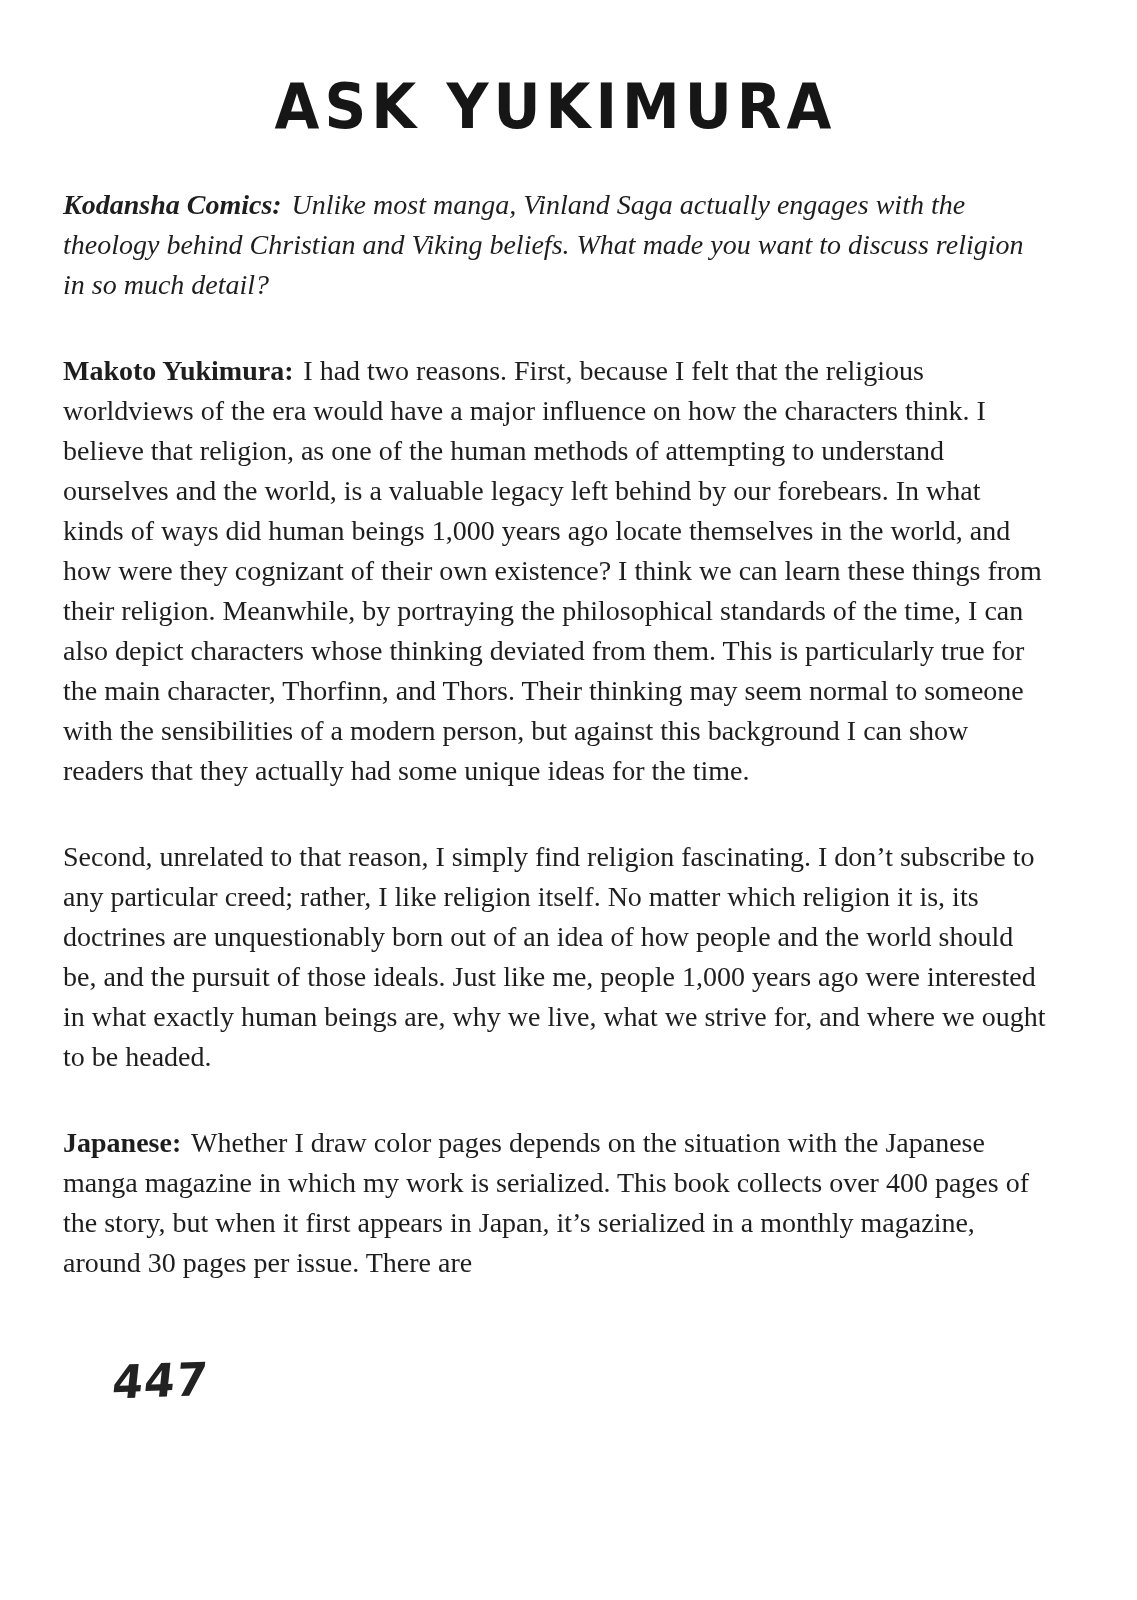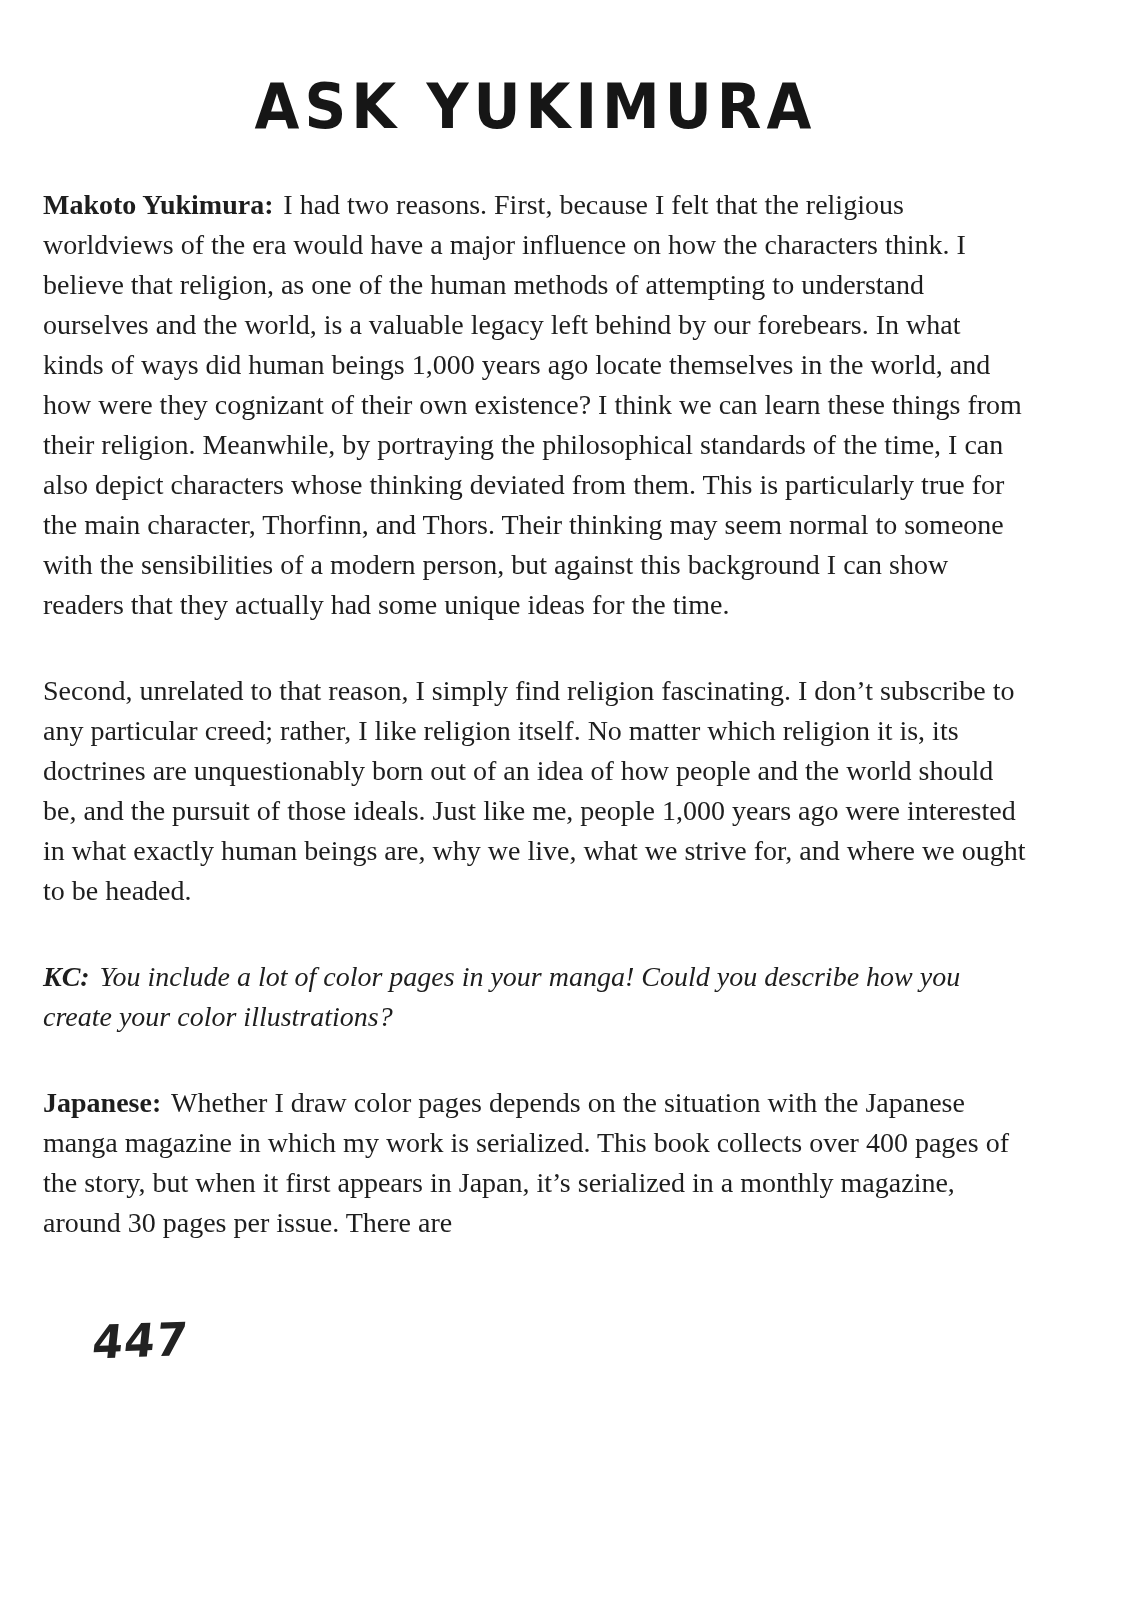--- a/index.html
+++ b/index.html
@@ -11,21 +11,21 @@
     position: relative;
     width: 1137px;
     height: 1600px;
     background: #ffffff;
     overflow: hidden;
     font-family: "Liberation Serif", serif;
     color: #1e1e1e;
   }
   .content {
     width: 985px;
-    margin-left: 43px;
+    margin-left: 63px;
   }
   .title {
     margin: 76px 0 48px 0;
     text-align: center;
     font-family: "DejaVu Sans", sans-serif;
     font-weight: 900;
     font-size: 58px;
     line-height: 1.05;
     letter-spacing: 5px;
     color: #161616;
@@ -56,32 +56,32 @@
   }
 </style>
 </head>
 <body>
 
 <div class="page">
   <div class="content">
 
     <h1 class="title">ASK YUKIMURA</h1>
 
+    <p class="para question">
+      <span class="speaker">Kodansha Comics:</span><span>Unlike most manga, Vinland Saga actually engages with the theology behind Christian and Viking beliefs. What made you want to discuss religion in so much detail?</span>
+    </p>
 
     <p class="para answer">
       <span class="speaker">Makoto Yukimura:</span><span>I had two reasons. First, because I felt that the religious worldviews of the era would have a major influence on how the characters think. I believe that religion, as one of the human methods of attempting to understand ourselves and the world, is a valuable legacy left behind by our forebears. In what kinds of ways did human beings 1,000 years ago locate themselves in the world, and how were they cognizant of their own existence? I think we can learn these things from their religion. Meanwhile, by portraying the philosophical standards of the time, I can also depict characters whose thinking deviated from them. This is particularly true for the main character, Thorfinn, and Thors. Their thinking may seem normal to someone with the sensibilities of a modern person, but against this background I can show readers that they actually had some unique ideas for the time.</span>
     </p>
 
     <p class="para answer">
       <span>Second, unrelated to that reason, I simply find religion fascinating. I don’t subscribe to any particular creed; rather, I like religion itself. No matter which religion it is, its doctrines are unquestionably born out of an idea of how people and the world should be, and the pursuit of those ideals. Just like me, people 1,000 years ago were interested in what exactly human beings are, why we live, what we strive for, and where we ought to be headed.</span>
     </p>
 
-    <p class="para question">
-      <span class="speaker">KC:</span><span>You include a lot of color pages in your manga! Could you describe how you create your color illustrations?</span>
-    </p>
 
     <p class="para answer">
       <span class="speaker">Japanese:</span><span>Whether I draw color pages depends on the situation with the Japanese manga magazine in which my work is serialized. This book collects over 400 pages of the story, but when it first appears in Japan, it’s serialized in a monthly magazine, around 30 pages per issue. There are</span>
     </p>
 
     <div class="page-number">447</div>
 
   </div>
 </div>
 

